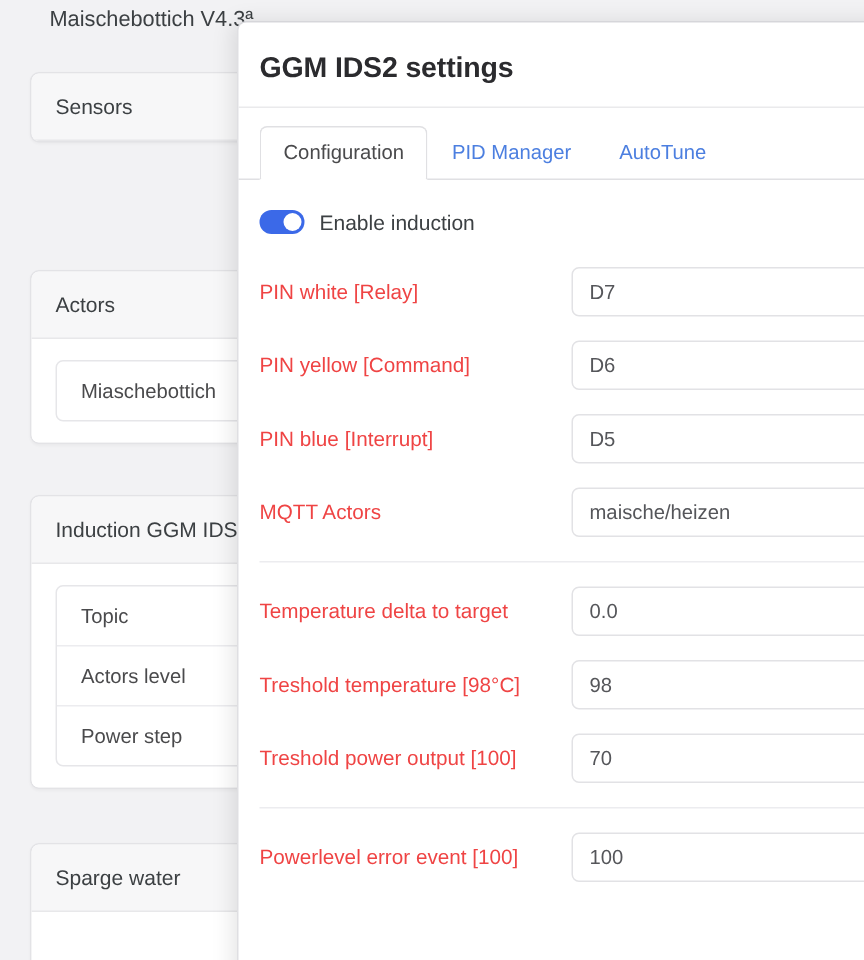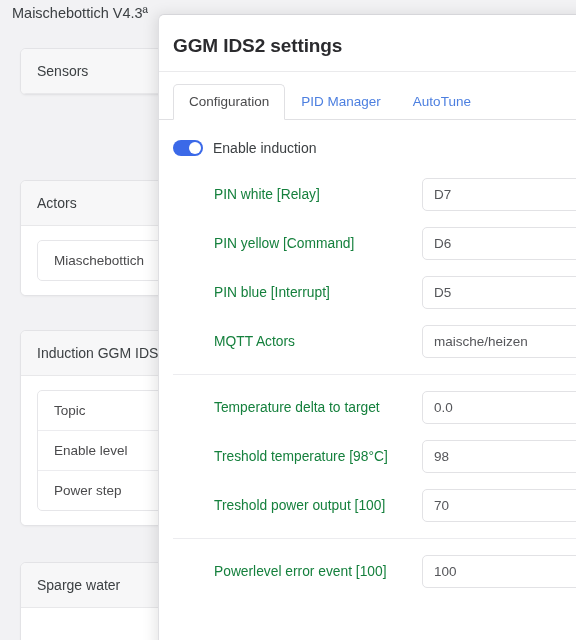--- a/index.html
+++ b/index.html
@@ -13,21 +13,21 @@
   }
 
   
   #page {
     position: absolute; inset: 0;
     background: #f2f2f4;
   }
 
   #app-title {
     position: absolute;
-    left: 12px; top: 5px;
+    left: 33px; top: 5px;
     font-size: 14.5px;
     color: #3c4043;
     white-space: nowrap;
   }
 
   .bg-card {
     position: absolute;
     left: 20px;
     background: #ffffff;
     border: 1px solid #e3e3e6;
@@ -161,23 +161,22 @@
 
   .form-row {
     display: flex;
     align-items: center;
     height: 49px;
   }
   .form-label {
     width: 208px;
     flex: 0 0 208px;
     font-size: 13.8px;
-    color: #15803d;
-    white-space: nowrap;
-    margin-left: 41px;
+    color: #ef4444;
+    white-space: nowrap;
   }
   .form-input {
     flex: 1 1 auto;
     height: 33px;
     border: 1px solid #e2e2e5;
     border-radius: 5px;
     background: #ffffff;
     font-family: "Liberation Sans", sans-serif;
     font-size: 13.5px;
     color: #55565a;
@@ -209,21 +208,21 @@
     <div class="bg-card-body">
       <div class="bg-inner-box">Miaschebottich</div>
     </div>
   </div>
 
   <div class="bg-card" id="card-induction">
     <div class="bg-card-header">Induction GGM IDS</div>
     <div class="bg-card-body">
       <div class="bg-list">
         <div class="bg-list-item">Topic</div>
-        <div class="bg-list-item">Enable level</div>
+        <div class="bg-list-item">Actors level</div>
         <div class="bg-list-item">Power step</div>
       </div>
     </div>
   </div>
 
   <div class="bg-card" id="card-sparge">
     <div class="bg-card-header">Sparge water</div>
     <div class="bg-card-body" style="height:42px"></div>
   </div>
 </div>

